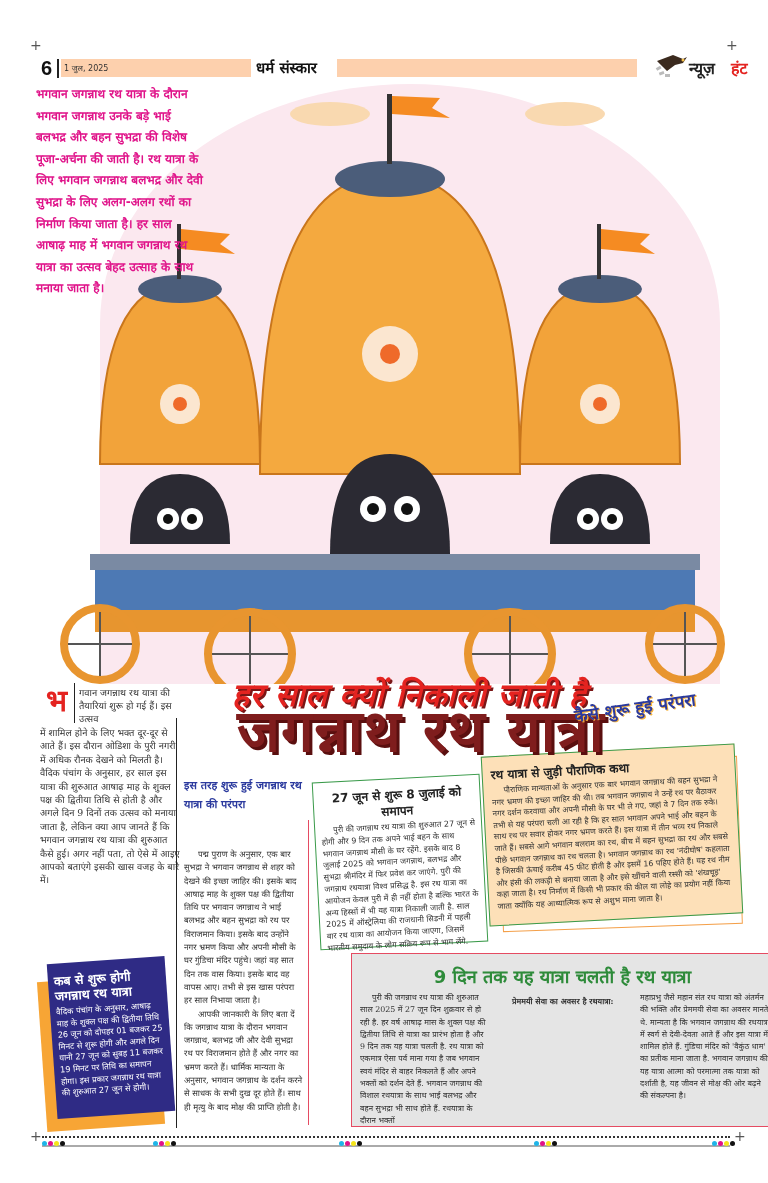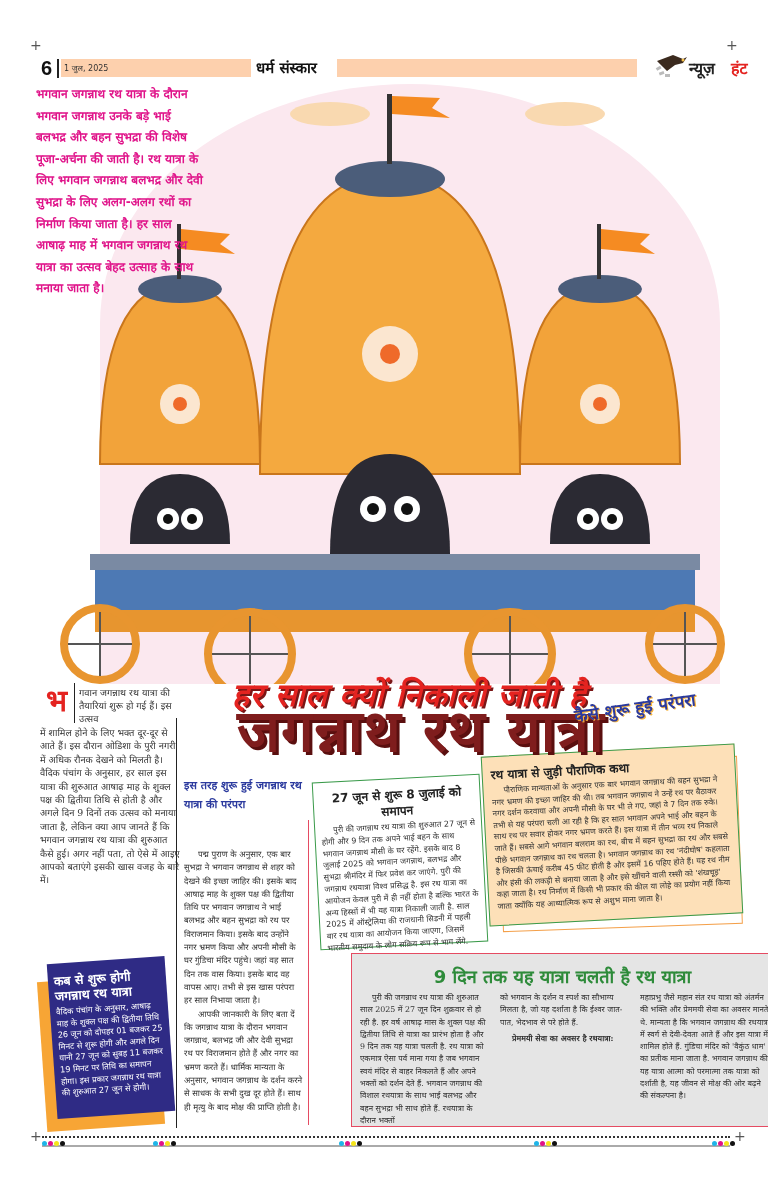--- a/index.html
+++ b/index.html
@@ -210,21 +210,20 @@
   <div class="peach-text">पौराणिक मान्यताओं के अनुसार एक बार भगवान जगन्नाथ की बहन सुभद्रा ने नगर भ्रमण की इच्छा जाहिर की थी। तब भगवान जगन्नाथ ने उन्हें रथ पर बैठाकर नगर दर्शन करवाया और अपनी मौसी के घर भी ले गए, जहां वे 7 दिन तक रुके। तभी से यह परंपरा चली आ रही है कि हर साल भगवान अपने भाई और बहन के साथ रथ पर सवार होकर नगर भ्रमण करते हैं। इस यात्रा में तीन भव्य रथ निकाले जाते हैं। सबसे आगे भगवान बलराम का रथ, बीच में बहन सुभद्रा का रथ और सबसे पीछे भगवान जगन्नाथ का रथ चलता है। भगवान जगन्नाथ का रथ 'नंदीघोष' कहलाता है जिसकी ऊंचाई करीब 45 फीट होती है और इसमें 16 पहिए होते हैं। यह रथ नीम और हंसी की लकड़ी से बनाया जाता है और इसे खींचने वाली रस्सी को 'शंखचूड़' कहा जाता है। रथ निर्माण में किसी भी प्रकार की कील या लोहे का प्रयोग नहीं किया जाता क्योंकि यह आध्यात्मिक रूप से अशुभ माना जाता है।</div>
 </div>
 
 <div class="pink-box">
   <div class="pink-title">9 दिन तक यह यात्रा चलती है रथ यात्रा</div>
   <div class="pink-cols">
     <div class="pink-col">
       <p class="ind">पुरी की जगन्नाथ रथ यात्रा की शुरुआत साल 2025 में 27 जून दिन शुक्रवार से हो रही है. हर वर्ष आषाढ़ मास के शुक्ल पक्ष की द्वितीया तिथि से यात्रा का प्रारंभ होता है और 9 दिन तक यह यात्रा चलती है. रथ यात्रा को एकमात्र ऐसा पर्व माना गया है जब भगवान स्वयं मंदिर से बाहर निकलते हैं और अपने भक्तों को दर्शन देते हैं. भगवान जगन्नाथ की विशाल रथयात्रा के साथ भाई बलभद्र और बहन सुभद्रा भी साथ होते हैं. रथयात्रा के दौरान भक्तों</p>
     </div>
     <div class="pink-col">
-      <p>को भगवान के दर्शन व स्पर्श का सौभाग्य मिलता है, जो यह दर्शाता है कि ईश्वर जात-पात, भेदभाव से परे होते हैं.</p>
       <p class="sub">प्रेममयी सेवा का अवसर है रथयात्रा:</p>
     </div>
     <div class="pink-col">
       <p>महाप्रभु जैसे महान संत रथ यात्रा को अंतर्मन की भक्ति और प्रेममयी सेवा का अवसर मानते थे. मान्यता है कि भगवान जगन्नाथ की रथयात्रा में स्वर्ग से देवी-देवता आते हैं और इस यात्रा में शामिल होते हैं. गुंडिचा मंदिर को 'वैकुंठ धाम' का प्रतीक माना जाता है. भगवान जगन्नाथ की यह यात्रा आत्मा को परमात्मा तक यात्रा को दर्शाती है, यह जीवन से मोक्ष की ओर बढ़ने की संकल्पना है।</p>
     </div>
   </div>
 </div>
 
 <div class="dash"></div>
 <div class="reg-line"></div>

